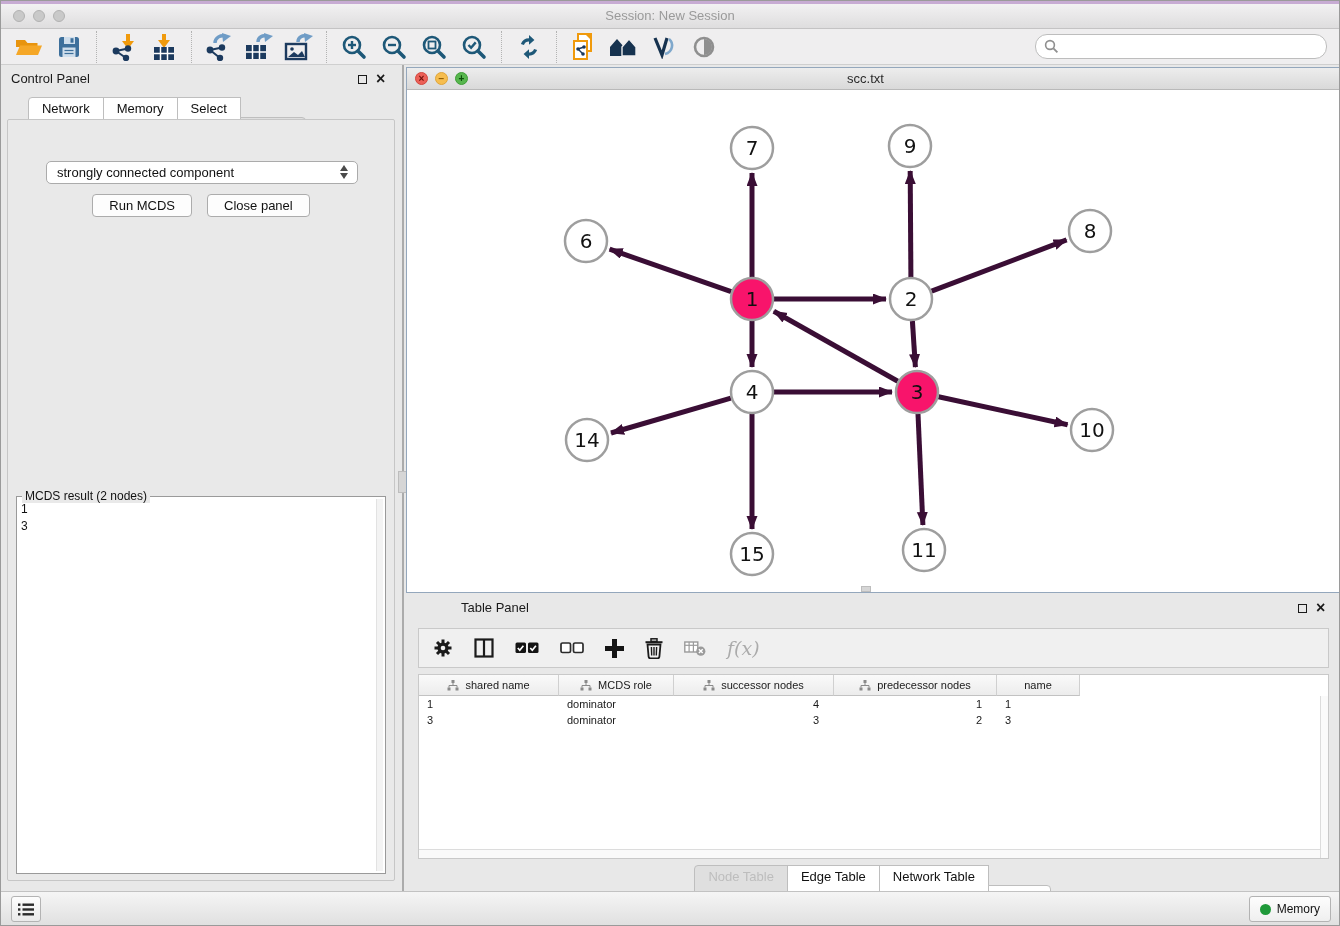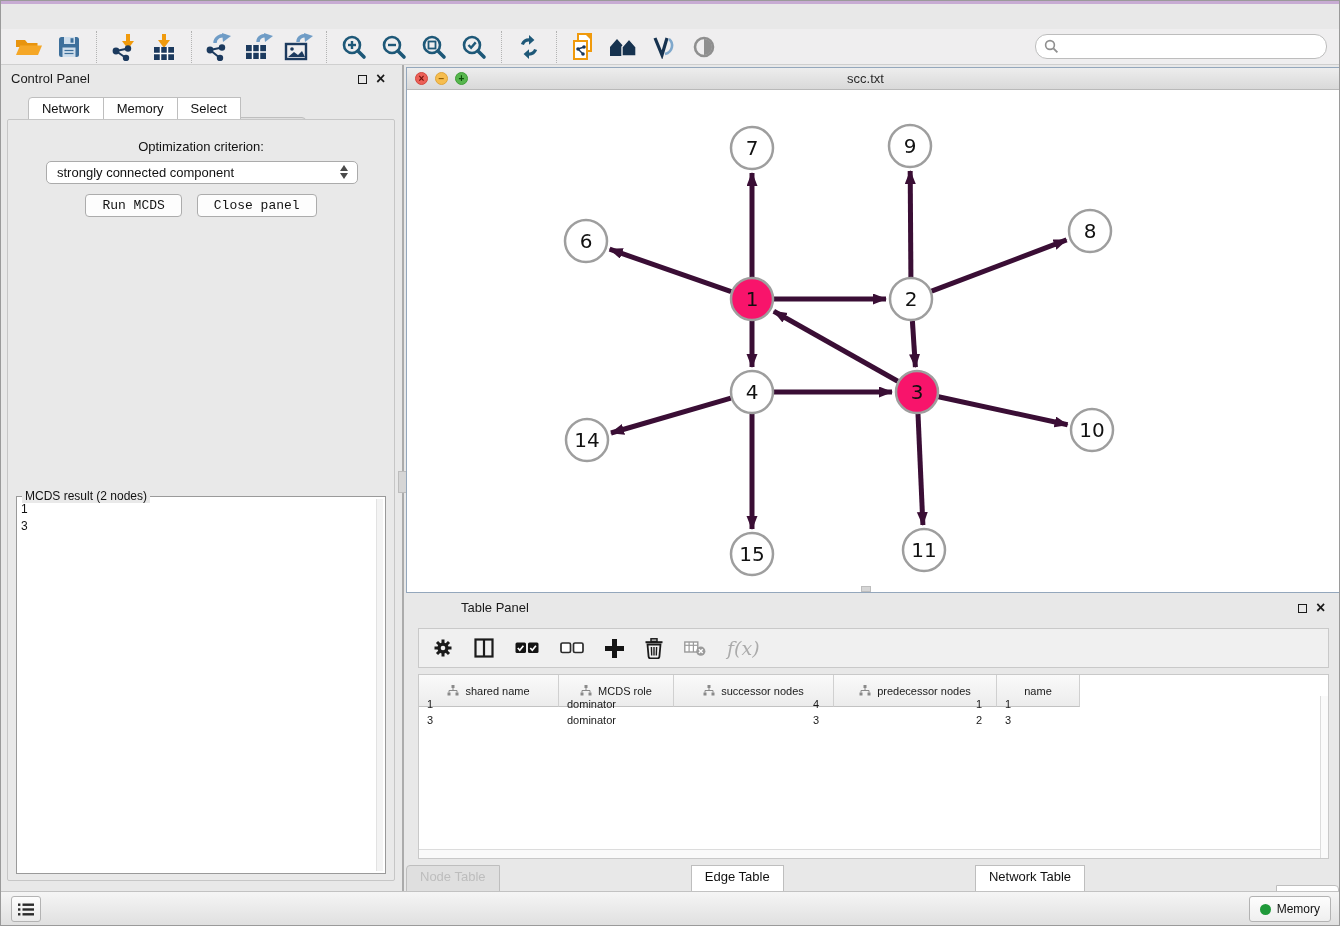--- a/index.html
+++ b/index.html
@@ -37,21 +37,21 @@
   .tab.sel,.btab.sel{background:#DFDFDF;color:#BDBDBD;}
   .cp-body{position:absolute;left:6px;top:118px;width:388px;height:762px;
       background:#E9E9E9;border:1px solid #C6C6C6;border-radius:2px;}
   .opt-label{position:absolute;top:19px;left:0;width:100%;text-align:center;font-size:13px;color:#111;}
   .dropdown{position:absolute;top:41px;left:38px;width:312px;height:23px;background:#FFF;
       border:1px solid #ABABAB;border-radius:5px;font-size:13px;color:#111;
       display:flex;align-items:center;padding-left:10px;}
   .stepper{position:absolute;right:9px;top:3px;display:flex;flex-direction:column;gap:2px;}
   .tri-up{width:0;height:0;border-left:4px solid transparent;border-right:4px solid transparent;border-bottom:6px solid #4A4A4A;}
   .tri-dn{width:0;height:0;border-left:4px solid transparent;border-right:4px solid transparent;border-top:6px solid #4A4A4A;}
-  .btn-row{position:absolute;top:74px;left:0;width:100%;display:flex;justify-content:center;gap:15px;font-family:Liberation Mono, monospace;}
+  .btn-row{position:absolute;top:74px;left:0;width:100%;display:flex;justify-content:center;gap:15px;}
   .pbtn{background:#FDFDFD;border:1px solid #ACACAC;border-radius:4px;font-size:13px;
       padding:3px 16px;color:#111;font-family:inherit;}
   .fieldset{position:absolute;left:8px;right:8px;top:376px;bottom:6px;border:1px solid #9A9A9A;background:#FFF;}
   .legend{position:absolute;top:-8px;left:5px;background:#E9E9E9;padding:0 3px;font-size:12px;color:#111;}
   .result-text{position:absolute;inset:4px 12px 2px 4px;font-size:12px;color:#111;white-space:pre;line-height:17px;}
   .result-scroll{position:absolute;top:2px;bottom:2px;right:2px;width:7px;background:#F3F3F3;border-left:1px solid #E2E2E2;}
   .divider{position:absolute;left:401px;top:64px;bottom:34px;width:2px;background:#ABABAB;}
   .divider-handle{position:absolute;left:397px;top:470px;width:9px;height:22px;background:#D6D6D6;border:1px solid #BDBDBD;}
   
   .net-win{position:absolute;left:405px;top:66px;width:934px;height:526px;background:#FFF;
@@ -70,46 +70,54 @@
   
   .tp-header-title{position:absolute;left:417px;top:599px;font-size:13px;color:#1A1A1A;margin-left:43px;}
   #tp-btns{left:1297px;top:601px;}
   .tp-toolbar{position:absolute;left:417px;top:627px;width:911px;height:40px;background:#F0F0F0;
       border:1px solid #C9C9C9;display:flex;align-items:center;gap:21px;padding-left:14px;}
   .tico{display:flex;align-items:center;justify-content:center;}
   .fx{font-family:"DejaVu Serif",serif;font-style:italic;font-size:19px;color:#ABABAB;}
   .tp-table{position:absolute;left:417px;top:673px;width:911px;height:185px;background:#FFF;
       border:1px solid #C9C9C9;overflow:hidden;}
   .thead{display:flex;height:21px;}
-  .th{height:32px;background:linear-gradient(#FAFAFA,#ECECEC);border-right:1px solid #D0D0D0;
+  .th{height:21px;background:linear-gradient(#FAFAFA,#ECECEC);border-right:1px solid #D0D0D0;
       border-bottom:1px solid #C2C2C2;display:flex;align-items:center;justify-content:center;
       gap:6px;font-size:11px;color:#1A1A1A;flex:0 0 auto;}
   .tr{display:flex;height:16px;}
   .td{font-size:11px;color:#1A1A1A;flex:0 0 auto;line-height:16px;}
   .td.left{padding-left:8px;text-align:left;}
   .td.right{padding-right:15px;text-align:right;}
   .v-scroll{position:absolute;top:21px;bottom:0;right:0;width:8px;background:#FAFAFA;border-left:1px solid #DCDCDC;}
   .h-scroll{position:absolute;left:0;right:8px;bottom:0;height:9px;background:#FAFAFA;border-top:1px solid #DCDCDC;}
-  #tp-tabs{position:absolute;left:405px;right:0;top:864px;justify-content:space-between;}
+  #tp-tabs{position:absolute;left:405px;right:0;top:864px;justify-content:center;}
   
   .statusbar{position:absolute;left:0;right:0;bottom:0;height:34px;
       background:linear-gradient(#F5F5F5,#E0E0E0);border-top:1px solid #C2C2C2;}
   .sb-btn{position:absolute;left:10px;top:4px;width:30px;height:26px;border:1px solid #B3B3B3;
       border-radius:3px;background:linear-gradient(#FDFDFD,#EAEAEA);display:flex;align-items:center;justify-content:center;}
   .mem-btn{position:absolute;right:8px;top:4px;height:26px;border:1px solid #B3B3B3;border-radius:3px;
       background:linear-gradient(#FDFDFD,#EFEFEF);display:flex;align-items:center;gap:6px;padding:0 10px;
       font-size:12px;color:#111;}
   .mem-dot{width:11px;height:11px;border-radius:50%;background:#1F9939;}
 </style>
 </head>
 <body>
 
 <div id="app">
   <div class="top-strip"></div>
 
+  <div class="titlebar">
+    <div class="tl-dots">
+      <div class="tl-dot"></div>
+      <div class="tl-dot"></div>
+      <div class="tl-dot"></div>
+    </div>
+    <div class="win-title">Session: New Session</div>
+  </div>
 
   <div class="toolbar">
     <div class="tbtn">
       <svg width="28" height="22" viewBox="0 0 28 22">
         <path d="M1 4 h9 l2.5 3 h10 v4 H1 Z" fill="#E8940E"></path>
         <path d="M1 19 L5 9.5 H27 L23 19 Z" fill="#F5A727"></path>
       </svg>
     </div>
     <div class="tbtn">
       <svg width="22" height="22" viewBox="0 0 22 22">
@@ -257,21 +265,20 @@
     <span class="close-x">×</span>
   </div>
   <div class="tabs" id="cp-tabs">
       <div class="tab">Network</div>
       <div class="tab">Memory</div>
       <div class="tab">Select</div>
       <div class="tab sel">MCDS</div>
     </div>
 
   <div class="cp-body">
-    <div class="opt-label">Optimization criterion:</div>
     <div class="dropdown">
       <span>strongly connected component</span>
       <span class="stepper">
         <span class="tri-up"></span>
           <span class="tri-dn"></span>
       </span>
     </div>
     <div class="btn-row">
       <button class="pbtn">Run MCDS</button>
       <button class="pbtn">Close panel</button>

